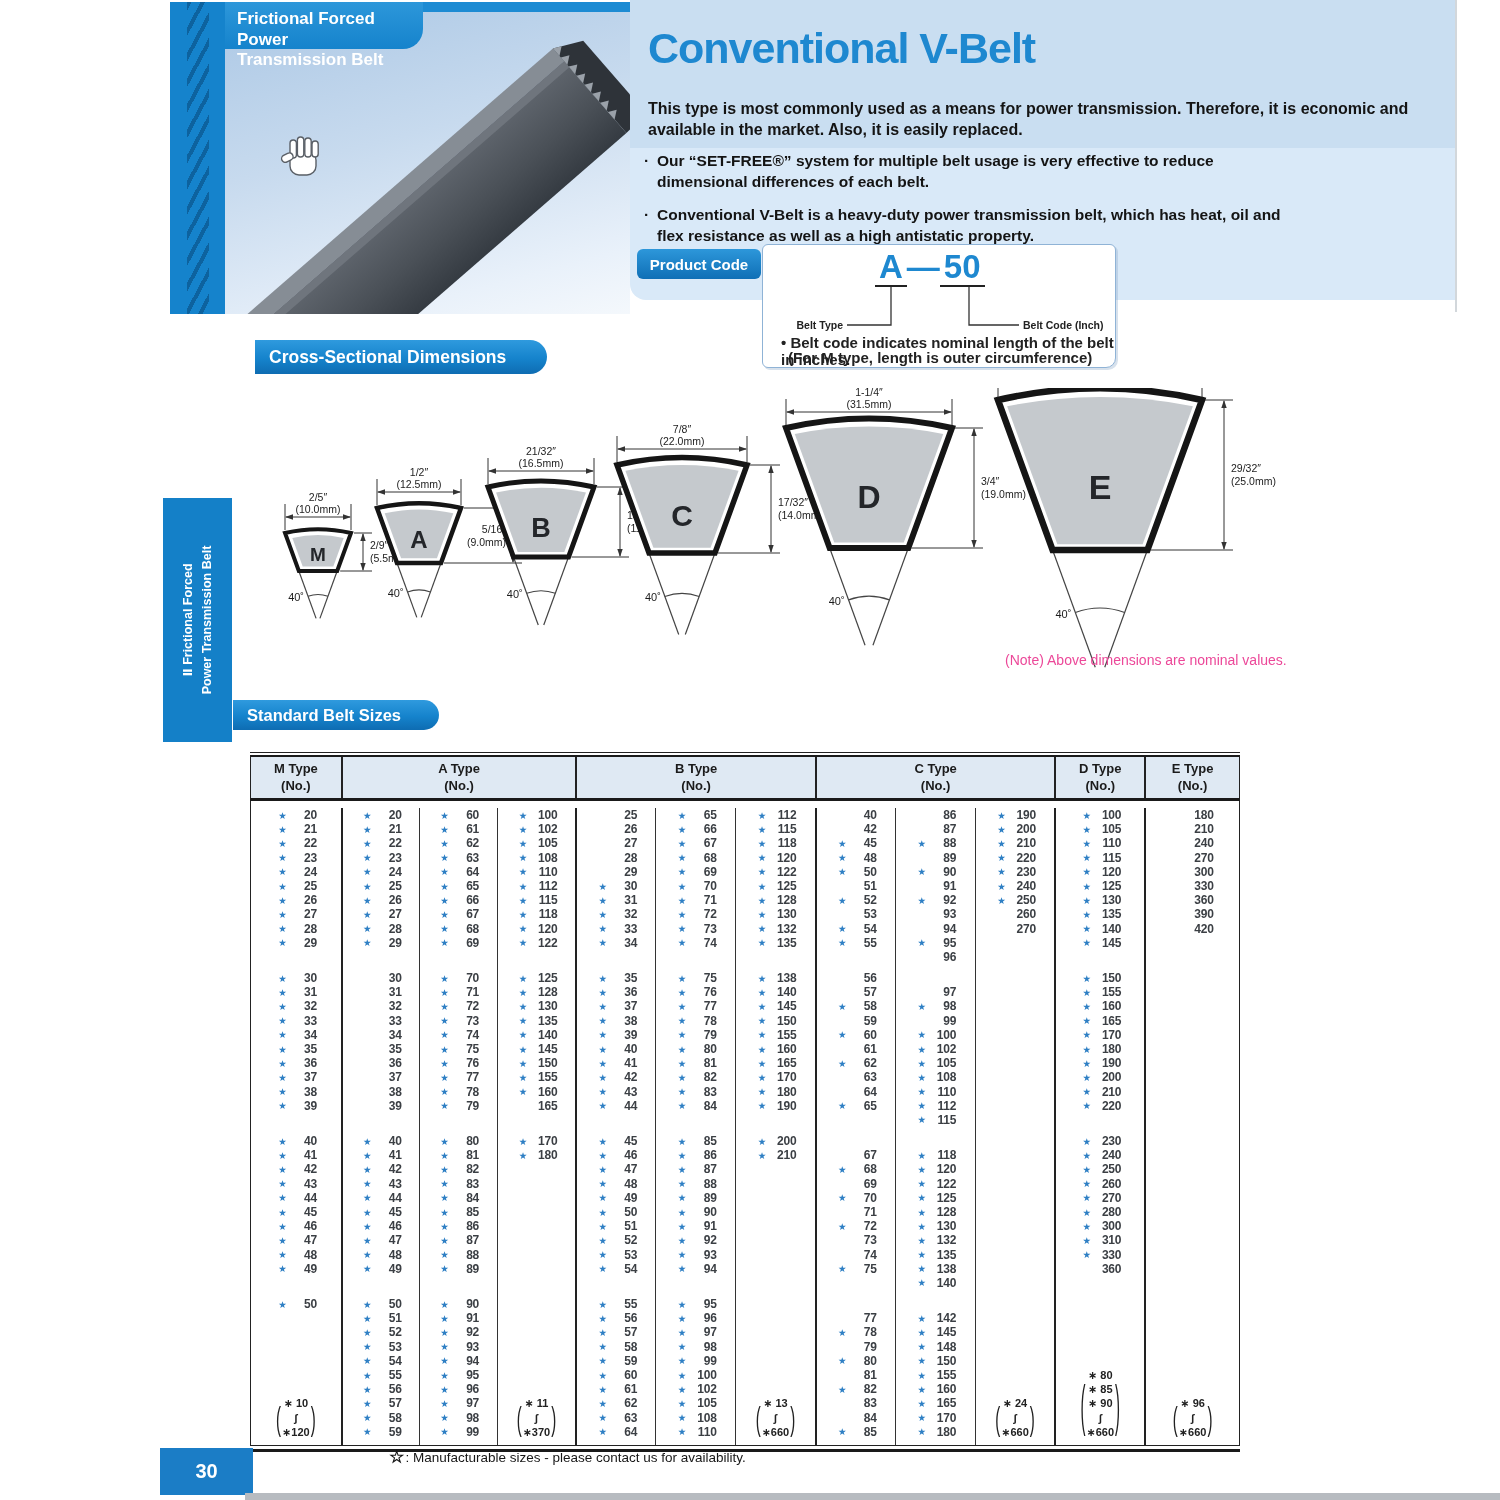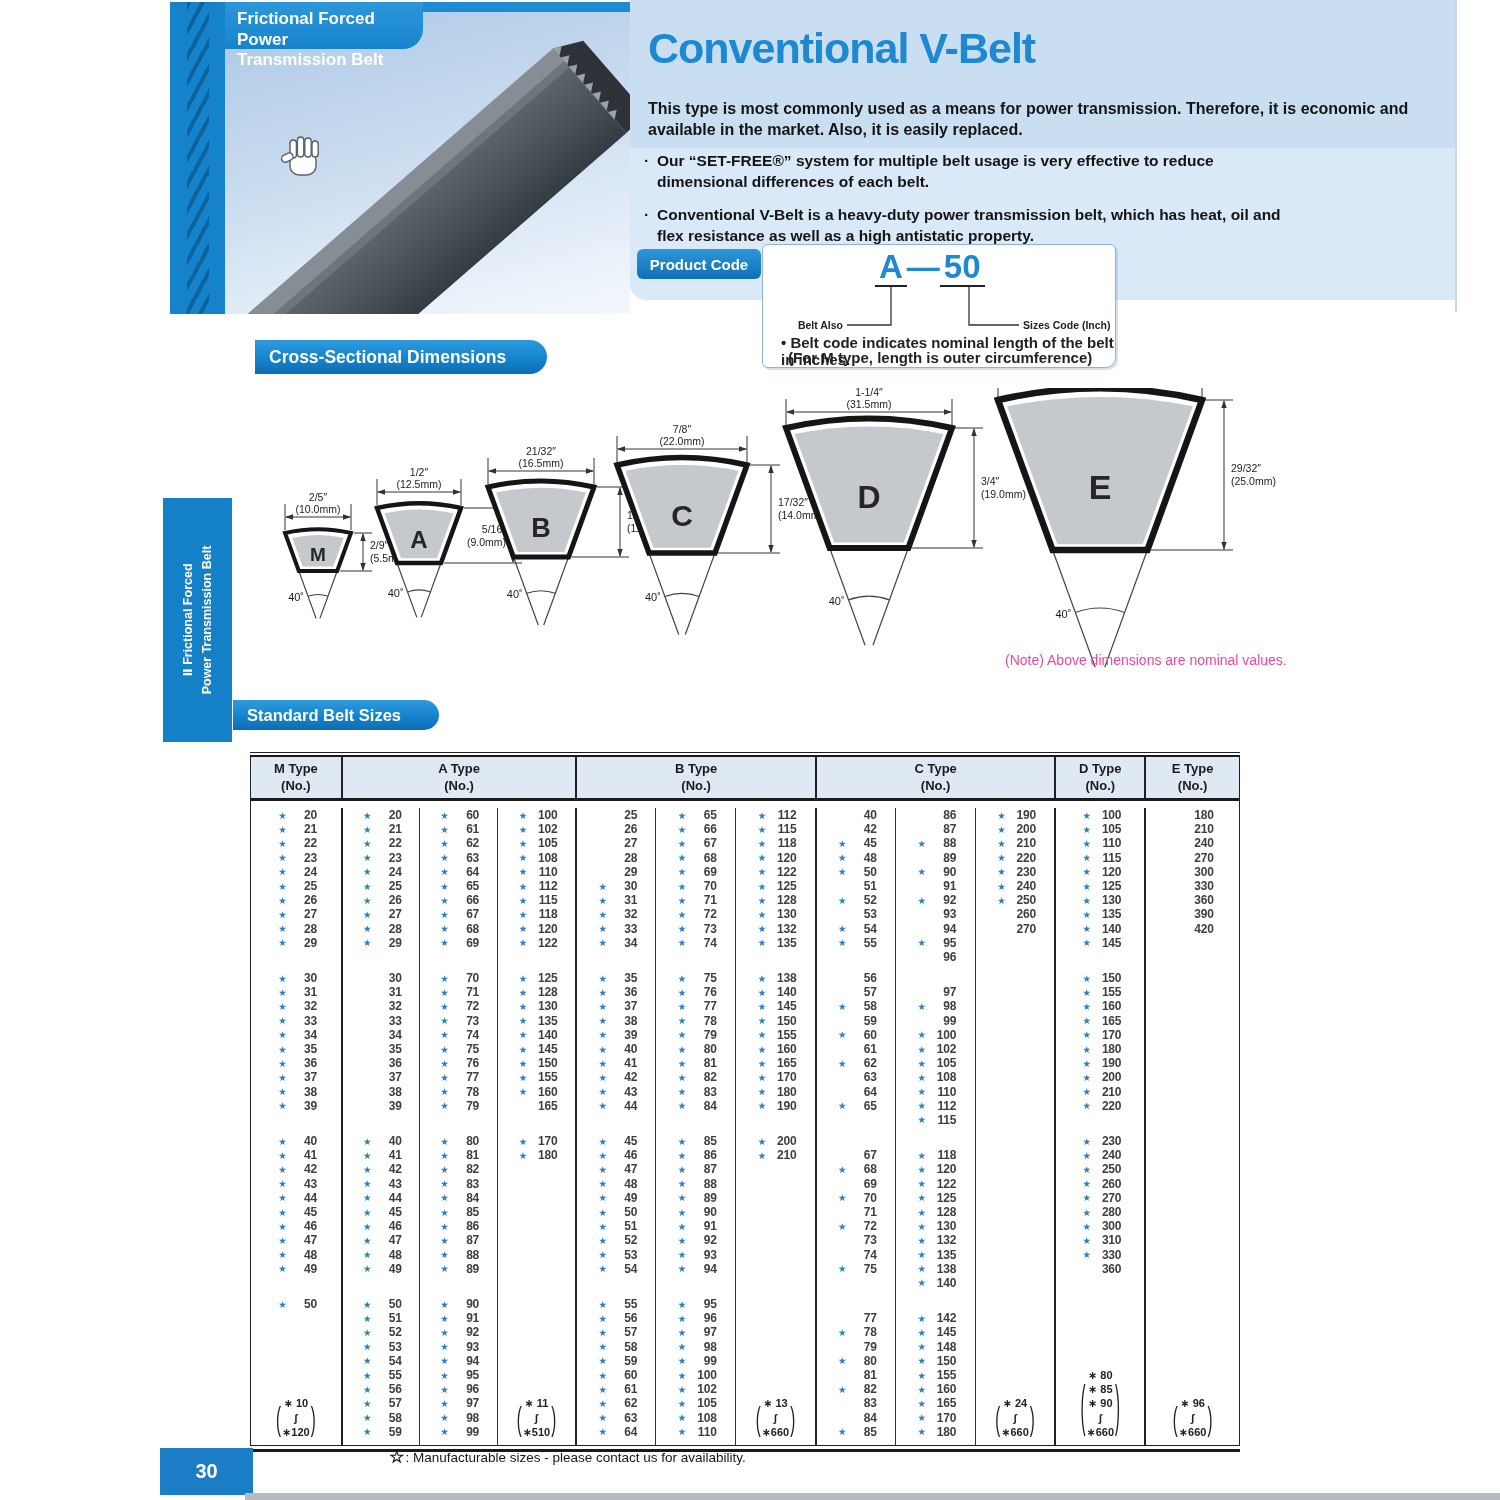--- a/index.html
+++ b/index.html
@@ -149,22 +149,22 @@
 
   <div class="abs pc-tab">Product Code</div>
   <div class="abs pc-box">
     <div class="pc-code">
       <span class="u">A</span><span>—</span><span class="u">50</span>
     </div>
     <svg width="352" height="48" viewBox="0 0 352 48" style="position:absolute;left:0;top:40px">
       <path d="M128 2 V40 H84" stroke="#333" fill="none" stroke-width="1.3"></path>
       <path d="M206 2 V40 H256" stroke="#333" fill="none" stroke-width="1.3"></path>
     </svg>
-    <span class="pc-lab" style="left:0;width:80px;top:74px;text-align:right">Belt Also</span>
-    <span class="pc-lab" style="left:260px;top:74px">Sizes Code (Inch)</span>
+    <span class="pc-lab" style="left:0;width:80px;top:74px;text-align:right">Belt Type</span>
+    <span class="pc-lab" style="left:260px;top:74px">Belt Code (Inch)</span>
     <div class="pc-note" style="left:18px;top:89px">• Belt code indicates nominal length of the belt in inches.</div>
     <div class="pc-note" style="left:25px;top:104px">(For M type, length is outer circumference)</div>
   </div>
 
   <div class="abs hbar cross">Cross-Sectional Dimensions</div>
   <svg class="abs" style="left:240px;top:388px" width="1060" height="300" viewBox="0 0 1060 300">
       <g>
         <line x1="58.83086" y1="183" x2="76.08308600000001" y2="230.400131879001" stroke="#444" stroke-width="1.2"></line>
         <line x1="97.16914" y1="183" x2="79.91691399999999" y2="230.400131879001" stroke="#444" stroke-width="1.2"></line>
         <path d="M68.0320472 208.2800703354672 A29.14436082143967 29.14436082143967 0 0 1 87.9679528 208.2800703354672" fill="none" stroke="#444" stroke-width="1.1"></path>
@@ -970,21 +970,21 @@
             </div>
             <div class="trow">
               <span class="st"></span>
               <span class="nu"></span>
             </div>
             <div class="trange" style="height: 42.6px;">
               <span class="par" style="transform:scaleY(2.24)">(</span>
               <span class="rl">
                 <span>∗ 11</span>
                 <span>ʃ</span>
-                <span>∗510</span>
+                <span>∗370</span>
               </span>
               <span class="par" style="transform:scaleY(2.24)">)</span>
             </div>
           </div>
         </div>
         <div class="tcol gstart" style="width: 80px;">
           <div class="tblock">
             <div class="trow">
               <span class="st"></span>
               <span class="nu">25</span>

